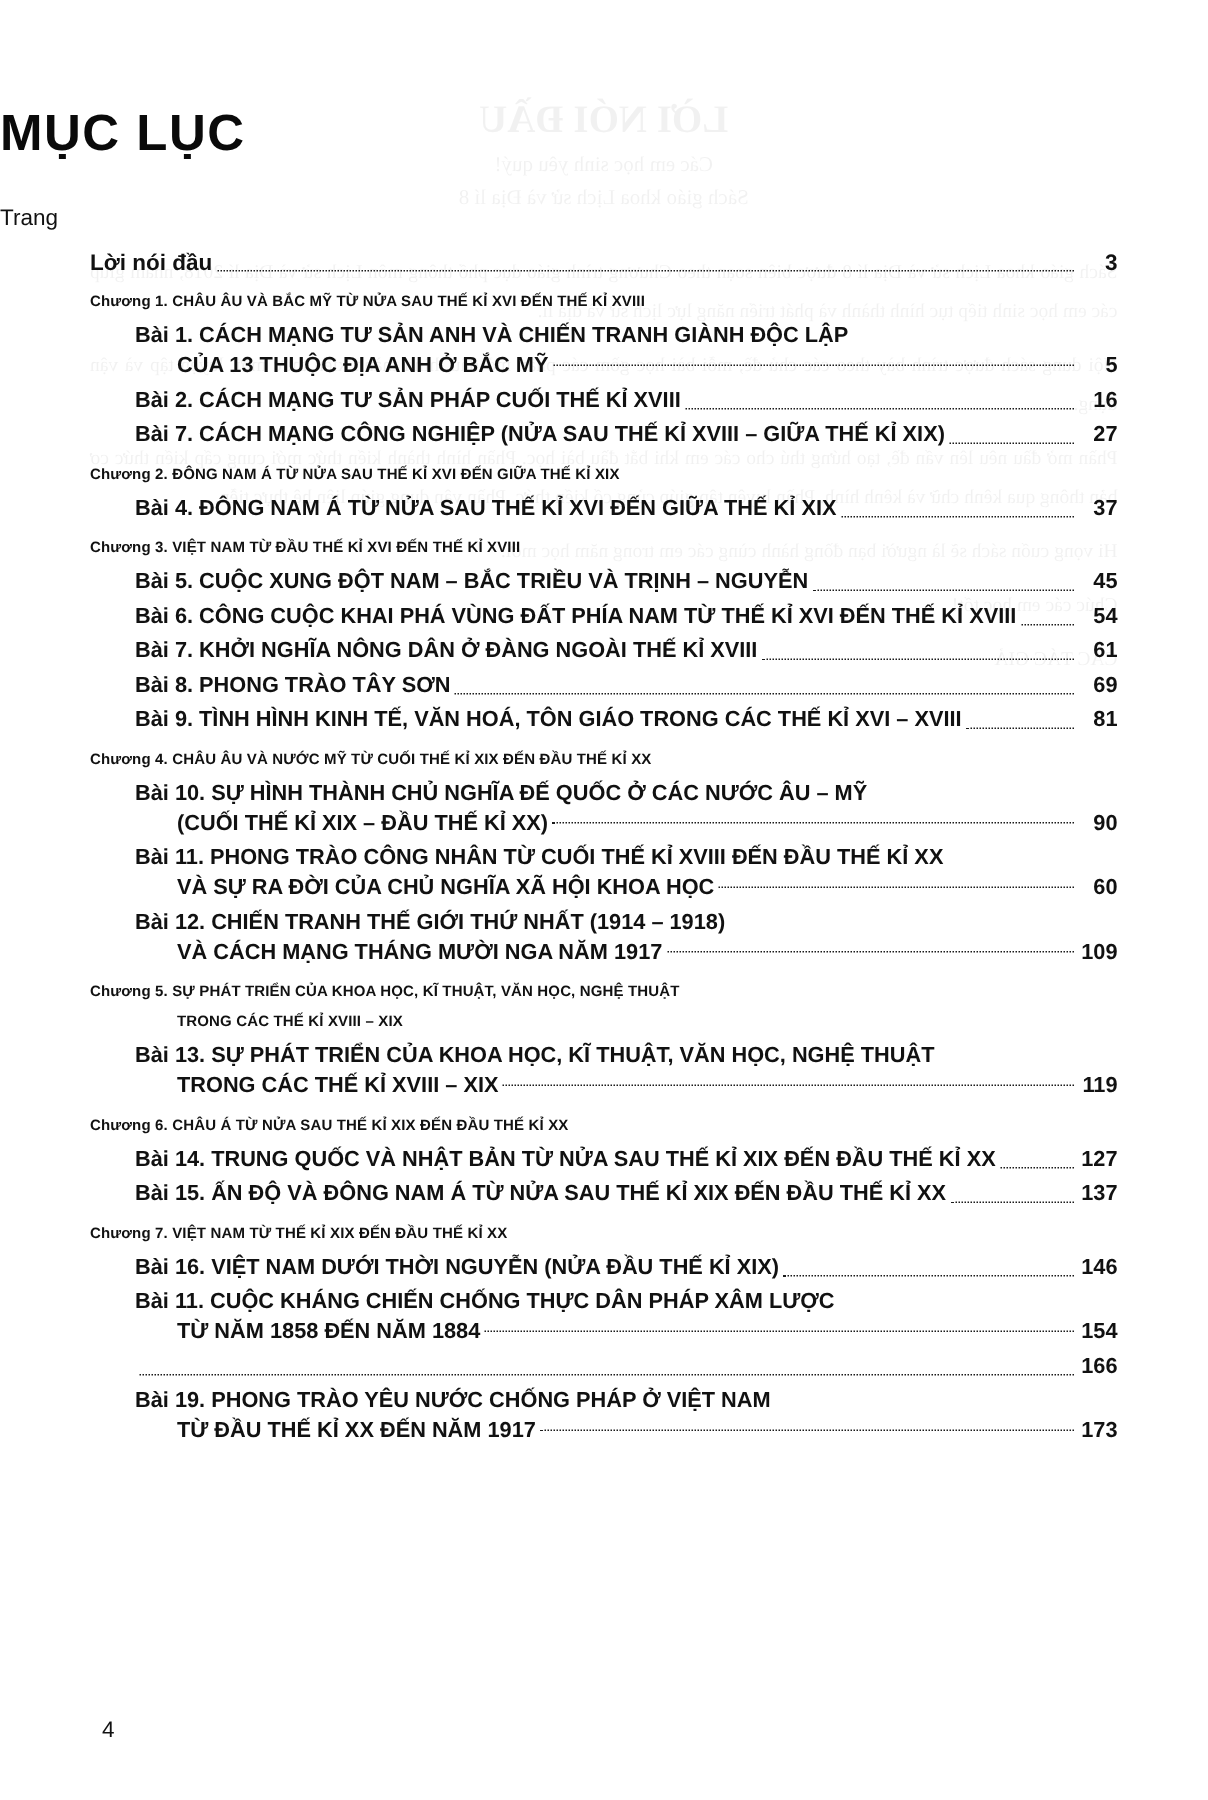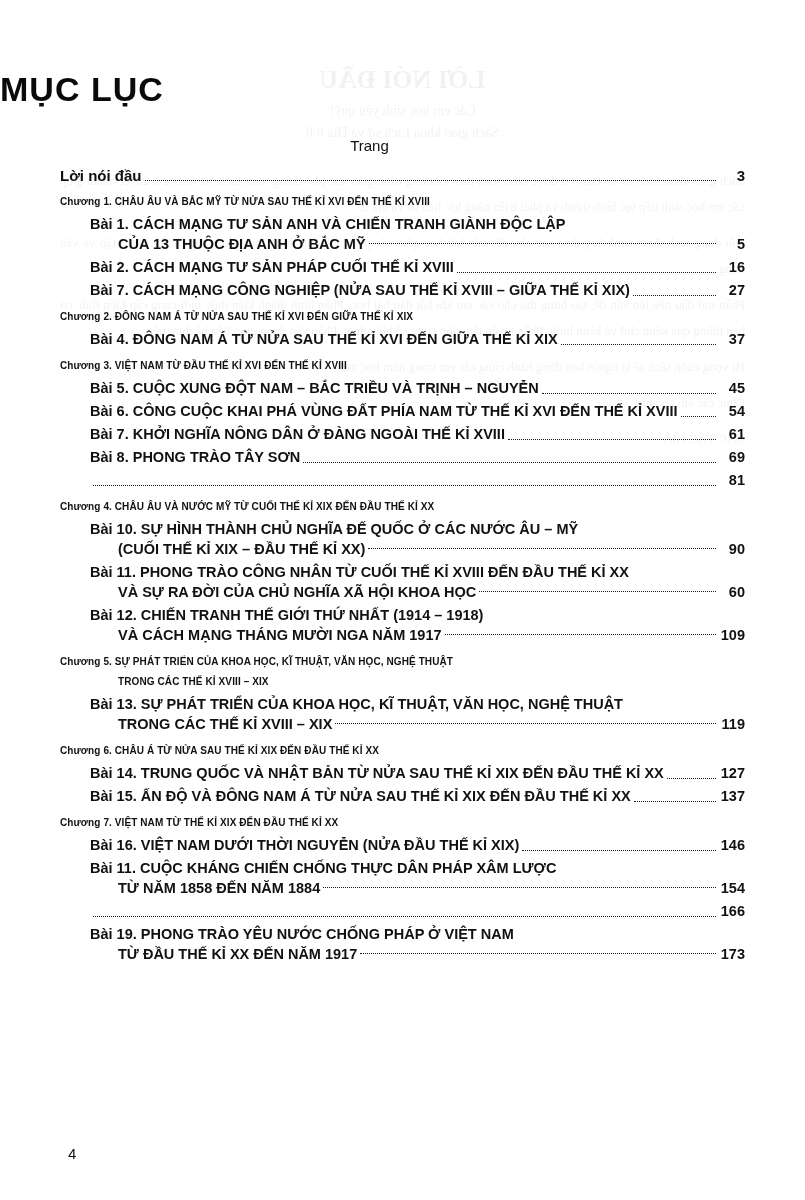--- a/index.html
+++ b/index.html
@@ -53,21 +53,21 @@
   .toc-title {
     text-align: left;
     font-size: 34px;
     font-weight: bold;
     letter-spacing: 1px;
     margin: 70px 0 0 0;
     color: #0a0a0a;
   }
 
   .trang-label {
-    text-align: center;
+    text-align: left;
     font-size: 15px;
     margin: 28px 66px 0 0;
     color: #111;
   }
 
   .toc {
     margin: 8px 60px 0 60px;
   }
 
   .row {
@@ -225,20 +225,21 @@
           <span class="label">Bài 7. KHỞI NGHĨA NÔNG DÂN Ở ĐÀNG NGOÀI THẾ KỈ XVIII</span>
           <span class="dots"></span>
           <span class="page-no">61</span>
         </div>
         <div class="row lesson">
           <span class="label">Bài 8. PHONG TRÀO TÂY SƠN</span>
           <span class="dots"></span>
           <span class="page-no">69</span>
         </div>
         <div class="row lesson">
+          <span class="label">Bài 9. TÌNH HÌNH KINH TẾ, VĂN HOÁ, TÔN GIÁO  TRONG CÁC THẾ KỈ XVI – XVIII</span>
           <span class="dots"></span>
           <span class="page-no">81</span>
         </div>
         <div class="row chapter">
           <span class="label">Chương 4. CHÂU ÂU VÀ NƯỚC MỸ TỪ CUỐI THẾ KỈ XIX ĐẾN ĐẦU THẾ KỈ XX</span>
           <span class="dots" style="border-bottom: none;"></span>
           <span class="page-no"></span>
         </div>
         <div class="row lesson">
           <span class="label">Bài 10. SỰ HÌNH THÀNH CHỦ NGHĨA ĐẾ QUỐC Ở CÁC NƯỚC ÂU – MỸ</span>

